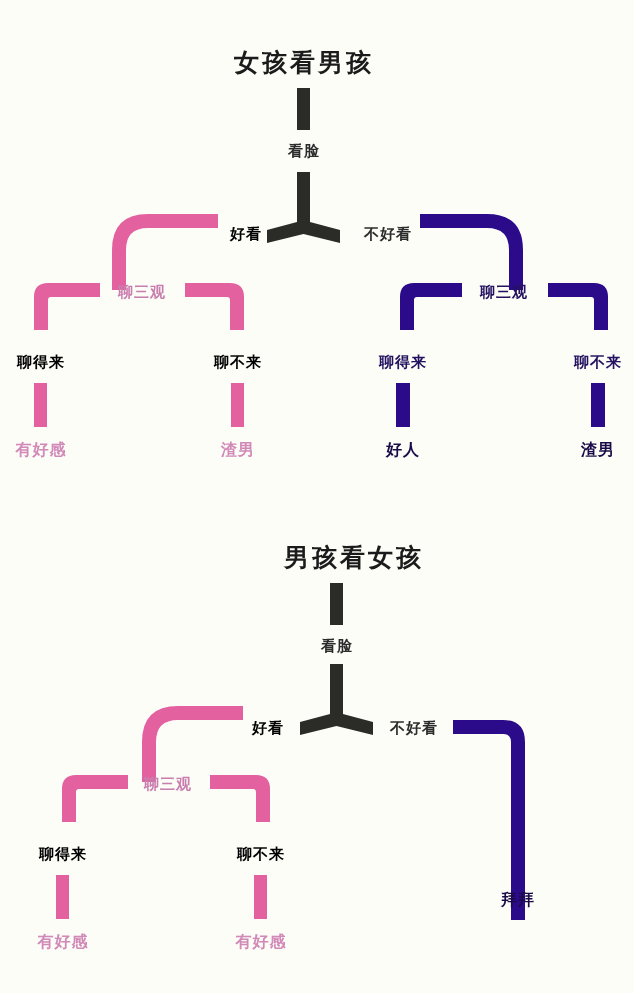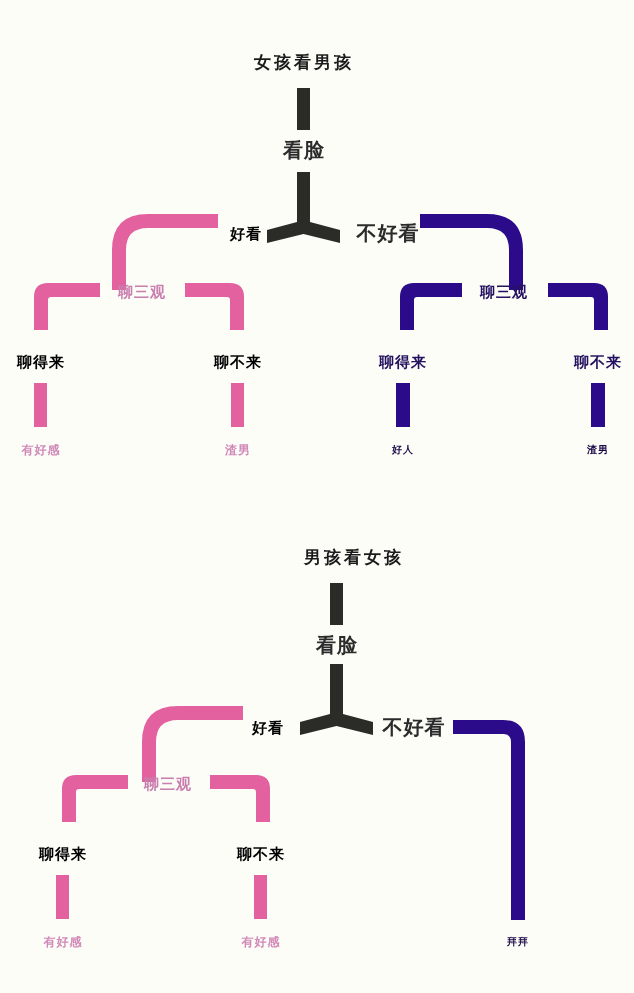--- a/index.html
+++ b/index.html
@@ -15,30 +15,30 @@
   #wires{position:absolute;left:0;top:0;width:634px;height:993px;}
   .lbl{
     position:absolute;
     white-space:nowrap;
     font-weight:bold;
     letter-spacing:1px;
     line-height:1;
     transform:translate(-50%,-50%);
   }
   .title{
-    font-size:17px;
+    font-size:25px;
     color:#1b1b1b;
     letter-spacing:3px;
   }
-  .blk{font-size:20px;color:#2b2b2b;}
+  .blk{font-size:15px;color:#2b2b2b;}
   .pk-mid{font-size:15px;color:#000000;}
   .pk-soft{font-size:15px;color:#c97fae;}
-  .pk-leaf{font-size:12px;color:#d18ab8;}
+  .pk-leaf{font-size:16px;color:#d18ab8;}
   .pu-mid{font-size:15px;color:#241260;}
-  .pu-dark{font-size:10px;color:#1a0a47;}
+  .pu-dark{font-size:16px;color:#1a0a47;}
 </style>
 </head>
 <body>
 
 <div id="stage">
 
   <svg id="wires" viewBox="0 0 634 993">
 
     <rect x="297" y="88" width="13" height="42" fill="#2b2b28"></rect>
 
@@ -95,15 +95,15 @@
   <div class="lbl blk" style="left:337px;top:645px;">看脸</div>
   <div class="lbl pk-mid" style="left:268px;top:727px;">好看</div>
   <div class="lbl blk" style="left:414px;top:727px;">不好看</div>
 
   <div class="lbl pk-soft" style="left:168px;top:783px;">聊三观</div>
   <div class="lbl pk-mid" style="left:63px;top:853px;">聊得来</div>
   <div class="lbl pk-mid" style="left:261px;top:853px;">聊不来</div>
   <div class="lbl pk-leaf" style="left:63px;top:942px;">有好感</div>
   <div class="lbl pk-leaf" style="left:261px;top:942px;">有好感</div>
 
-  <div class="lbl pu-dark" style="left:518px;top:942px;text-align:right;">拜拜</div>
+  <div class="lbl pu-dark" style="left:518px;top:900px;text-align:right;">拜拜</div>
 
 </div>
 
 </body></html>

